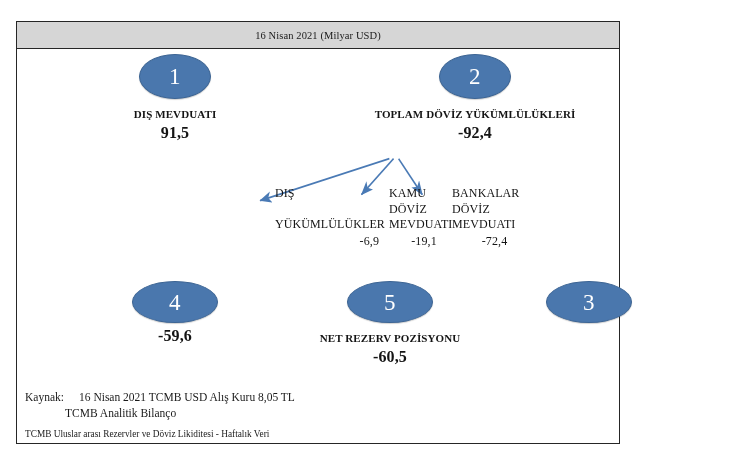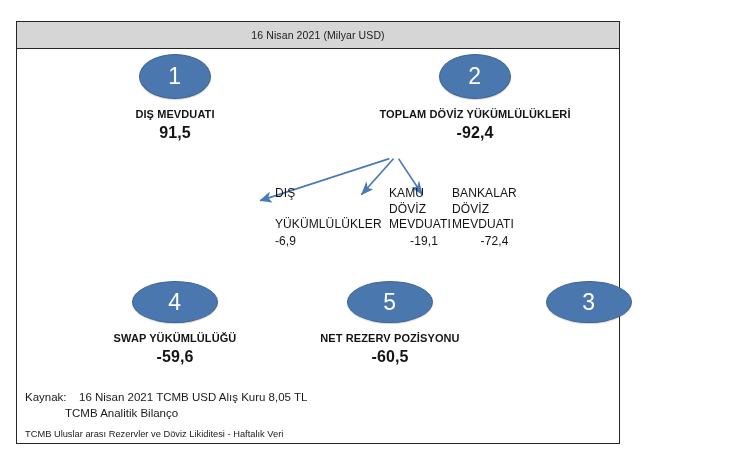--- a/index.html
+++ b/index.html
@@ -18,20 +18,21 @@
   
   #slide-frame {
     position: absolute;
     left: 16px;
     top: 21px;
     width: 604px;
     height: 423px;
     border: 1.5px solid #262626;
     box-sizing: border-box;
     background: #ffffff;
+    font-family: Liberation Serif, serif;
   }
 
   
   #header-band {
     position: absolute;
     left: 0;
     top: 0;
     width: 100%;
     height: 27px;
     background: #d6d6d6;
@@ -139,21 +140,21 @@
     display: block;
     text-align: center;
     margin-top: 1px;
   }
   .sub-item .spacer-line { display: block; height: 15.5px; }
 
   #sub-dis      { left: 258px; top: 137px; width: 110px; }
   #sub-kamu     { left: 372px; top: 137px; width: 70px; }
   #sub-bankalar { left: 435px; top: 137px; width: 85px; }
 
-  #sub-dis .sub-value { text-align: left; width: 104px; }
+  #sub-dis .sub-value { text-align: right; width: 104px; }
 
   
   #footer {
     position: absolute;
     left: 0;
     bottom: 0;
     width: 100%;
   }
   #footer-source-row {
     position: absolute;
@@ -241,21 +242,20 @@
       <span class="sub-line">BANKALAR</span>
       <span class="sub-line">DÖVİZ</span>
       <span class="sub-line">MEVDUATI</span>
       <span class="sub-value">-72,4</span>
     </div>
 
     <div class="node" id="node-4">
       <div class="ellipse">
         <span class="ellipse-number">4</span>
       </div>
-      <div class="node-label">SWAP YÜKÜMLÜLÜĞÜ</div>
       <div class="node-value">-59,6</div>
     </div>
 
     <div class="node" id="node-5">
       <div class="ellipse">
         <span class="ellipse-number">5</span>
       </div>
       <div class="node-label">NET REZERV POZİSYONU</div>
       <div class="node-value">-60,5</div>
     </div>

